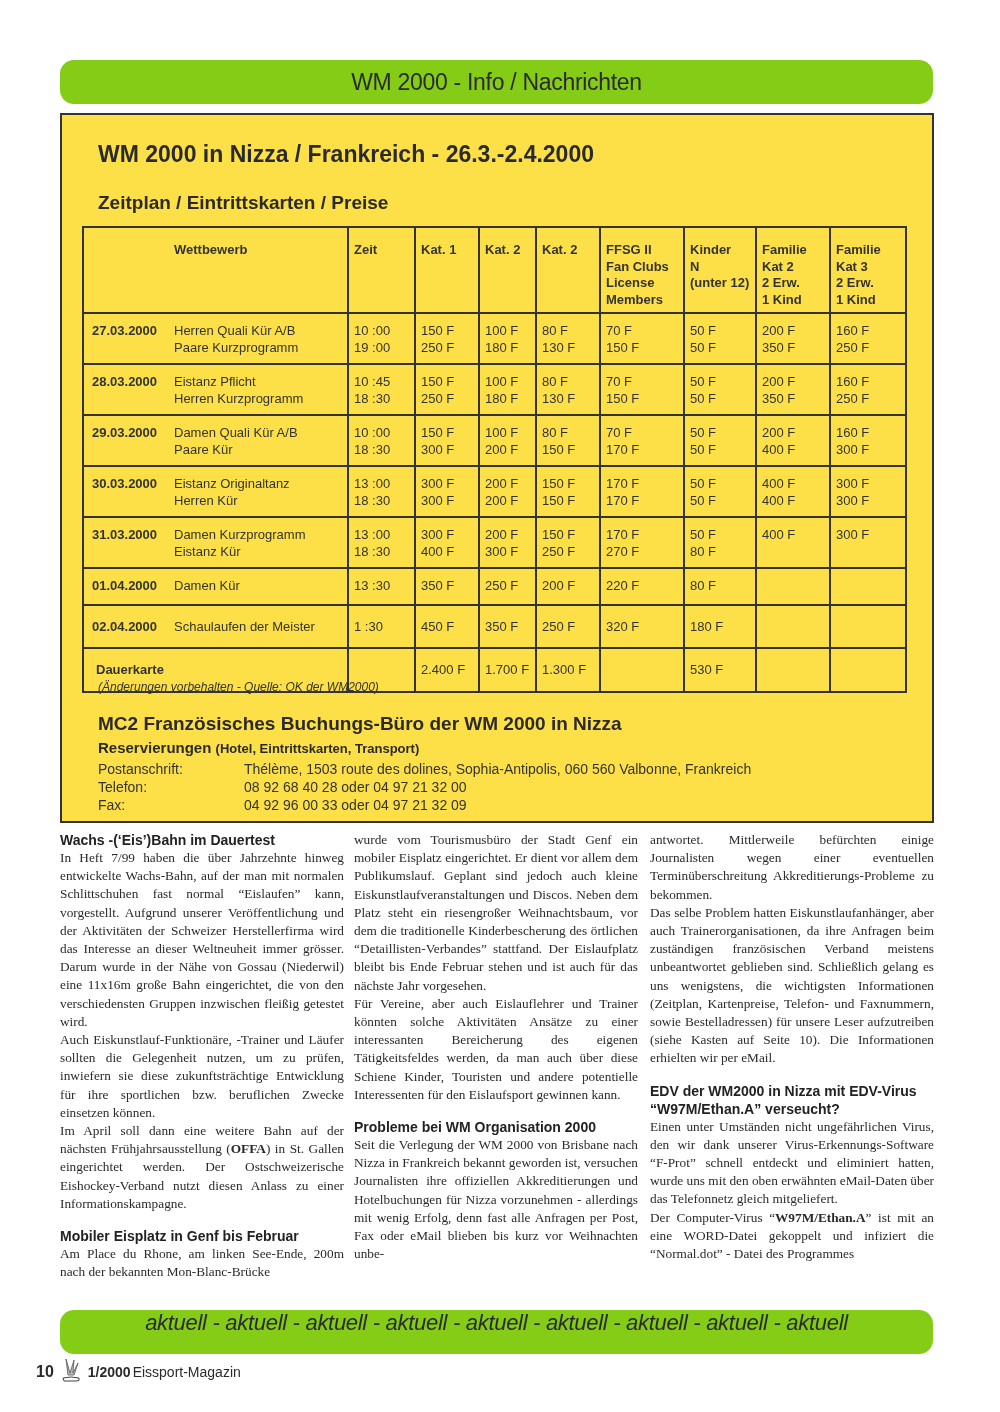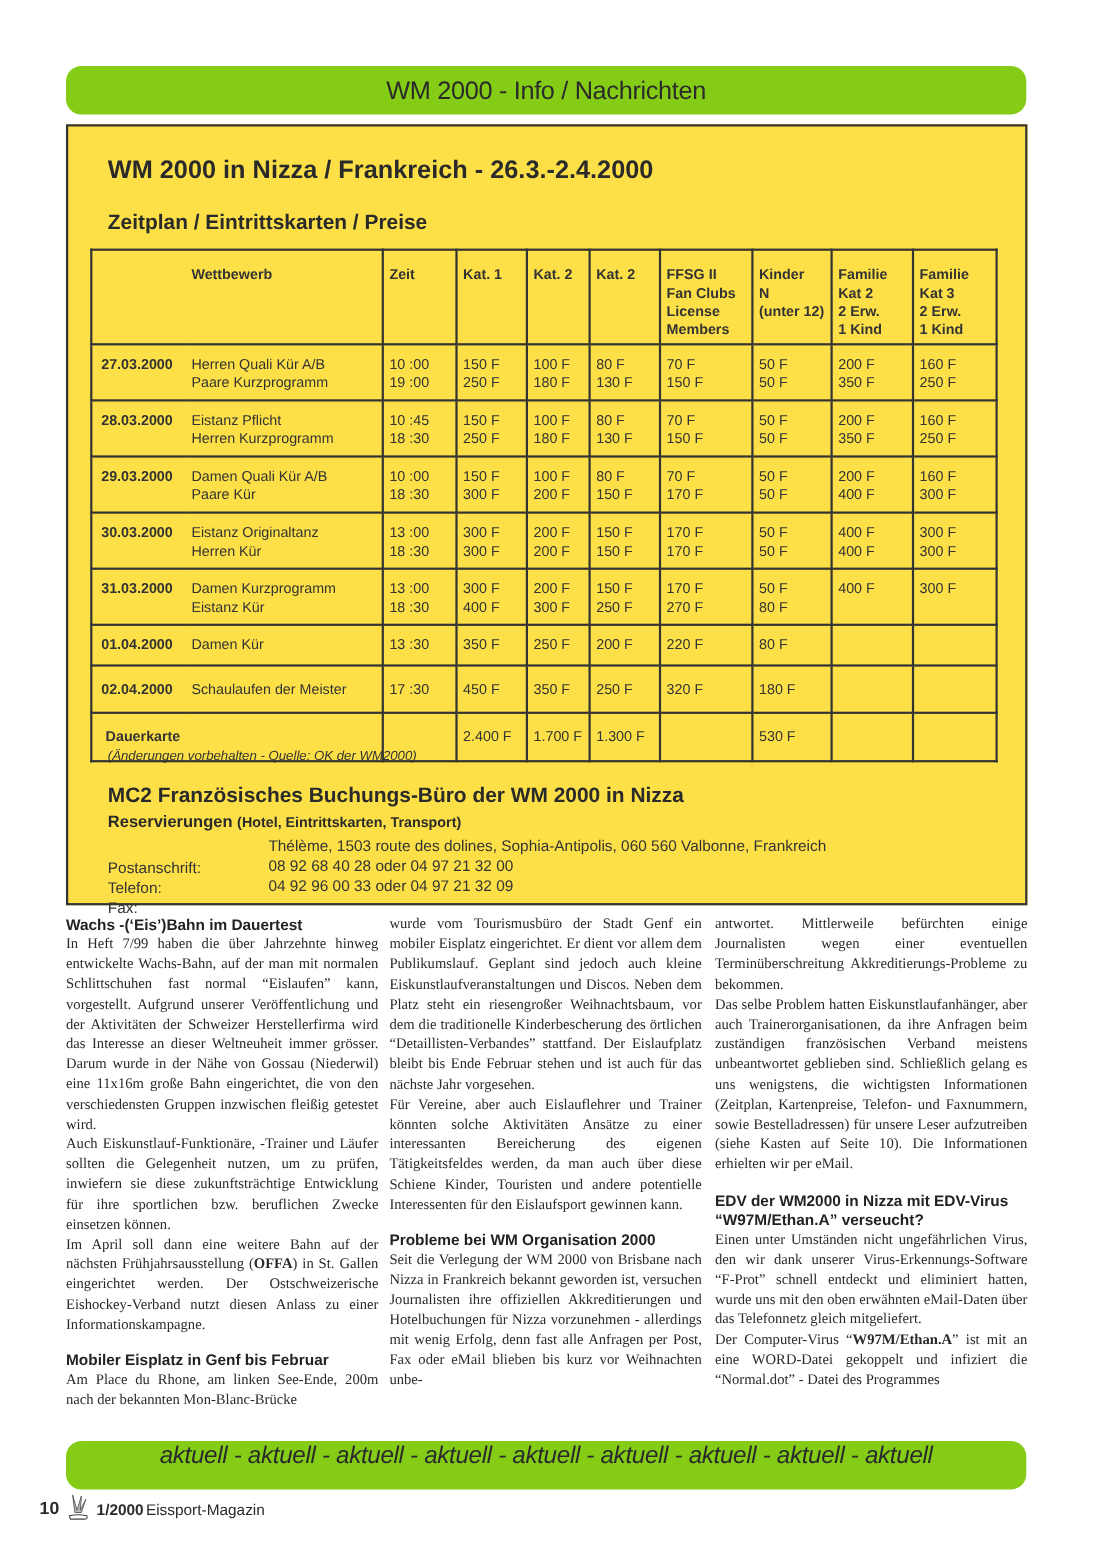--- a/index.html
+++ b/index.html
@@ -44,21 +44,21 @@
     position: absolute; left: 36px; top: 565px; font-size: 12px; font-style: italic; color: #333;
   }
   #buero-title {
     position: absolute; left: 36px; top: 598px; font-size: 19px; font-weight: bold; color: #2a2a2a;
   }
   #buero-sub {
     position: absolute; left: 36px; top: 624px; font-size: 15px; font-weight: bold; color: #2a2a2a;
   }
   #buero-sub .small { font-size: 13px; }
   .contact-row { position: absolute; left: 36px; font-size: 14px; color: #333; display: flex; }
-  .contact-row .lbl { width: 146px; margin-top: 20px; }
+  .contact-row .lbl { width: 146px; }
   .article-col {
     position: absolute; top: 831px; width: 284px;
     font-family: "Liberation Serif", serif; font-size: 13.3px; line-height: 18.2px; color: #2a2a2a;
     text-align: justify;
   }
   .article-col h3 {
     font-family: "Liberation Sans", sans-serif; font-size: 14px; font-weight: bold; margin: 0;
     line-height: 18px; text-align: left; color: #222;
   }
   .article-col p { margin: 0; }
@@ -171,21 +171,21 @@
           <td>250 F</td>
           <td>200 F</td>
           <td>220 F</td>
           <td>80 F</td>
           <td></td>
           <td></td>
         </tr>
         <tr class="one tiny">
           <td class="date">02.04.2000</td>
           <td class="event">Schaulaufen der Meister</td>
-          <td>17 :30</td>
+          <td>1 :30</td>
           <td>450 F</td>
           <td>350 F</td>
           <td>250 F</td>
           <td>320 F</td>
           <td>180 F</td>
           <td></td>
           <td></td>
         </tr>
         <tr class="one tiny">
           <td class="date" colspan="1" style="padding-left: 12px;">Dauerkarte</td>

